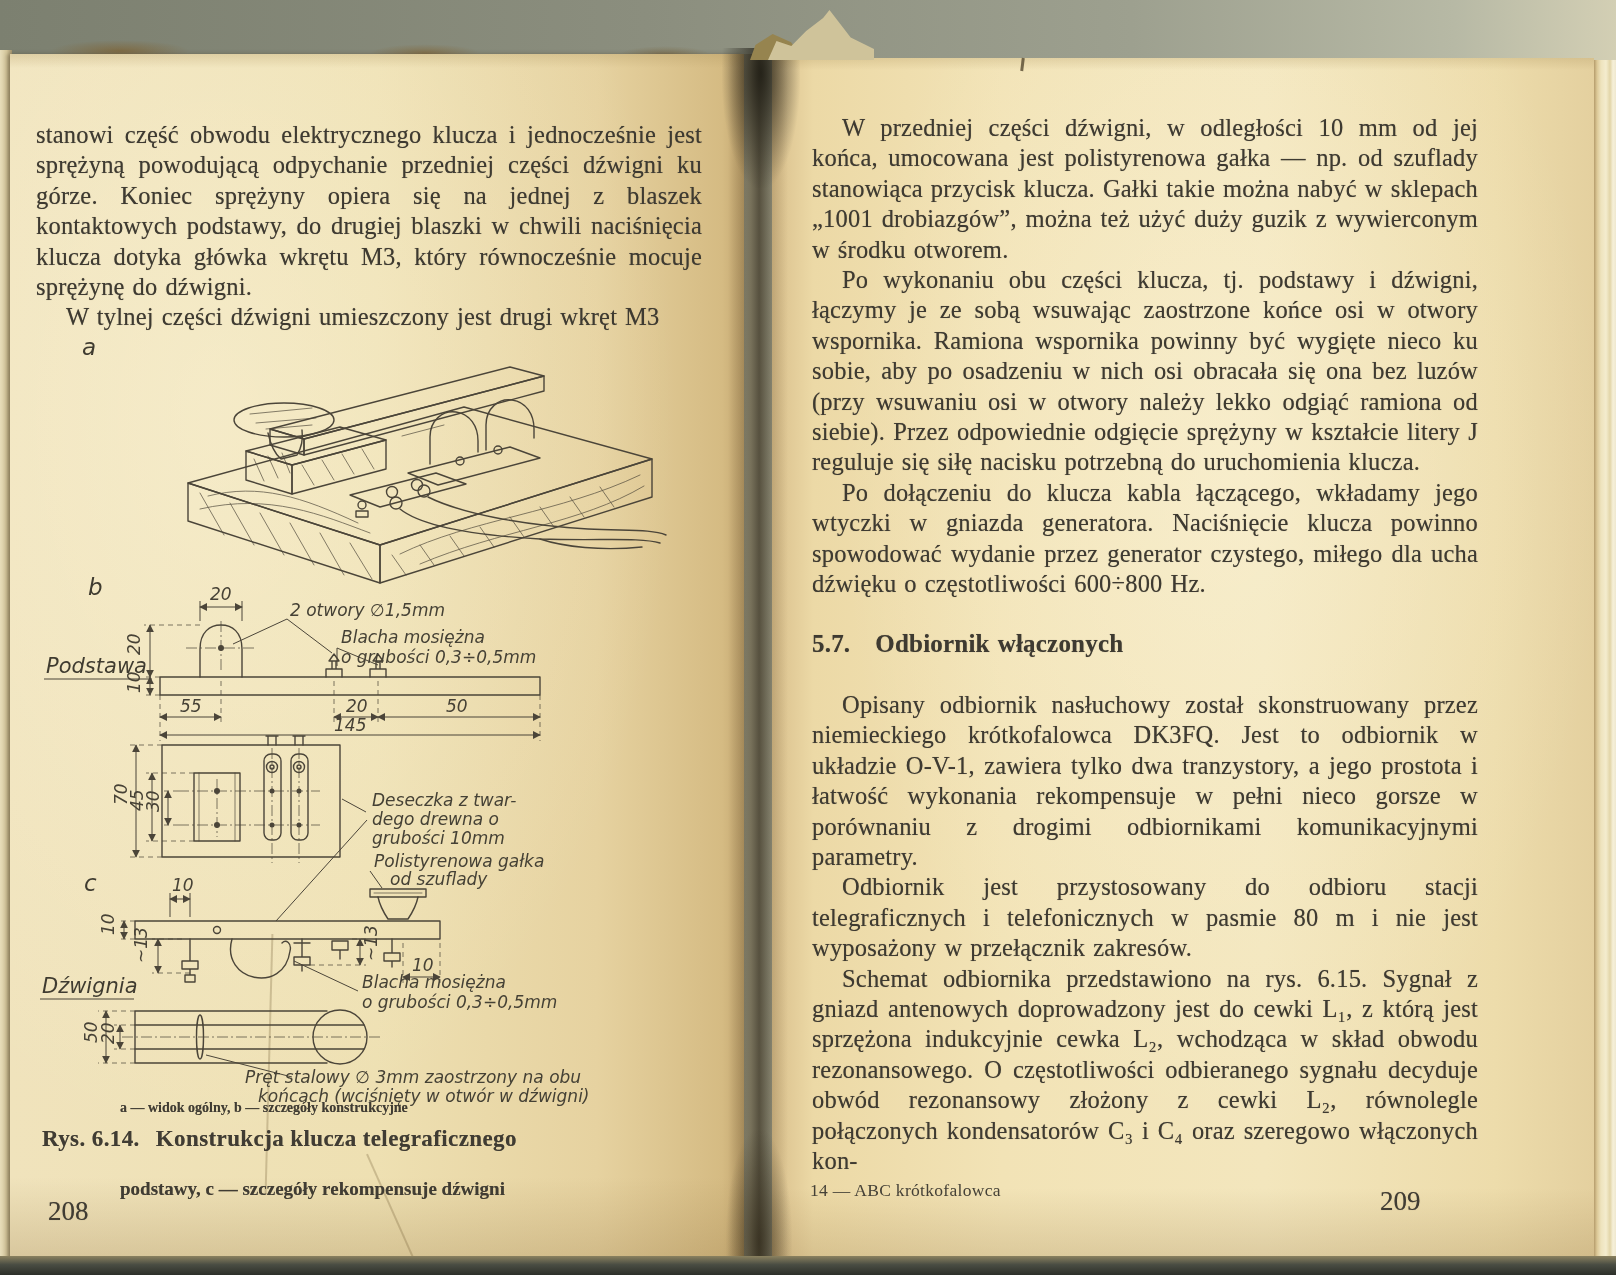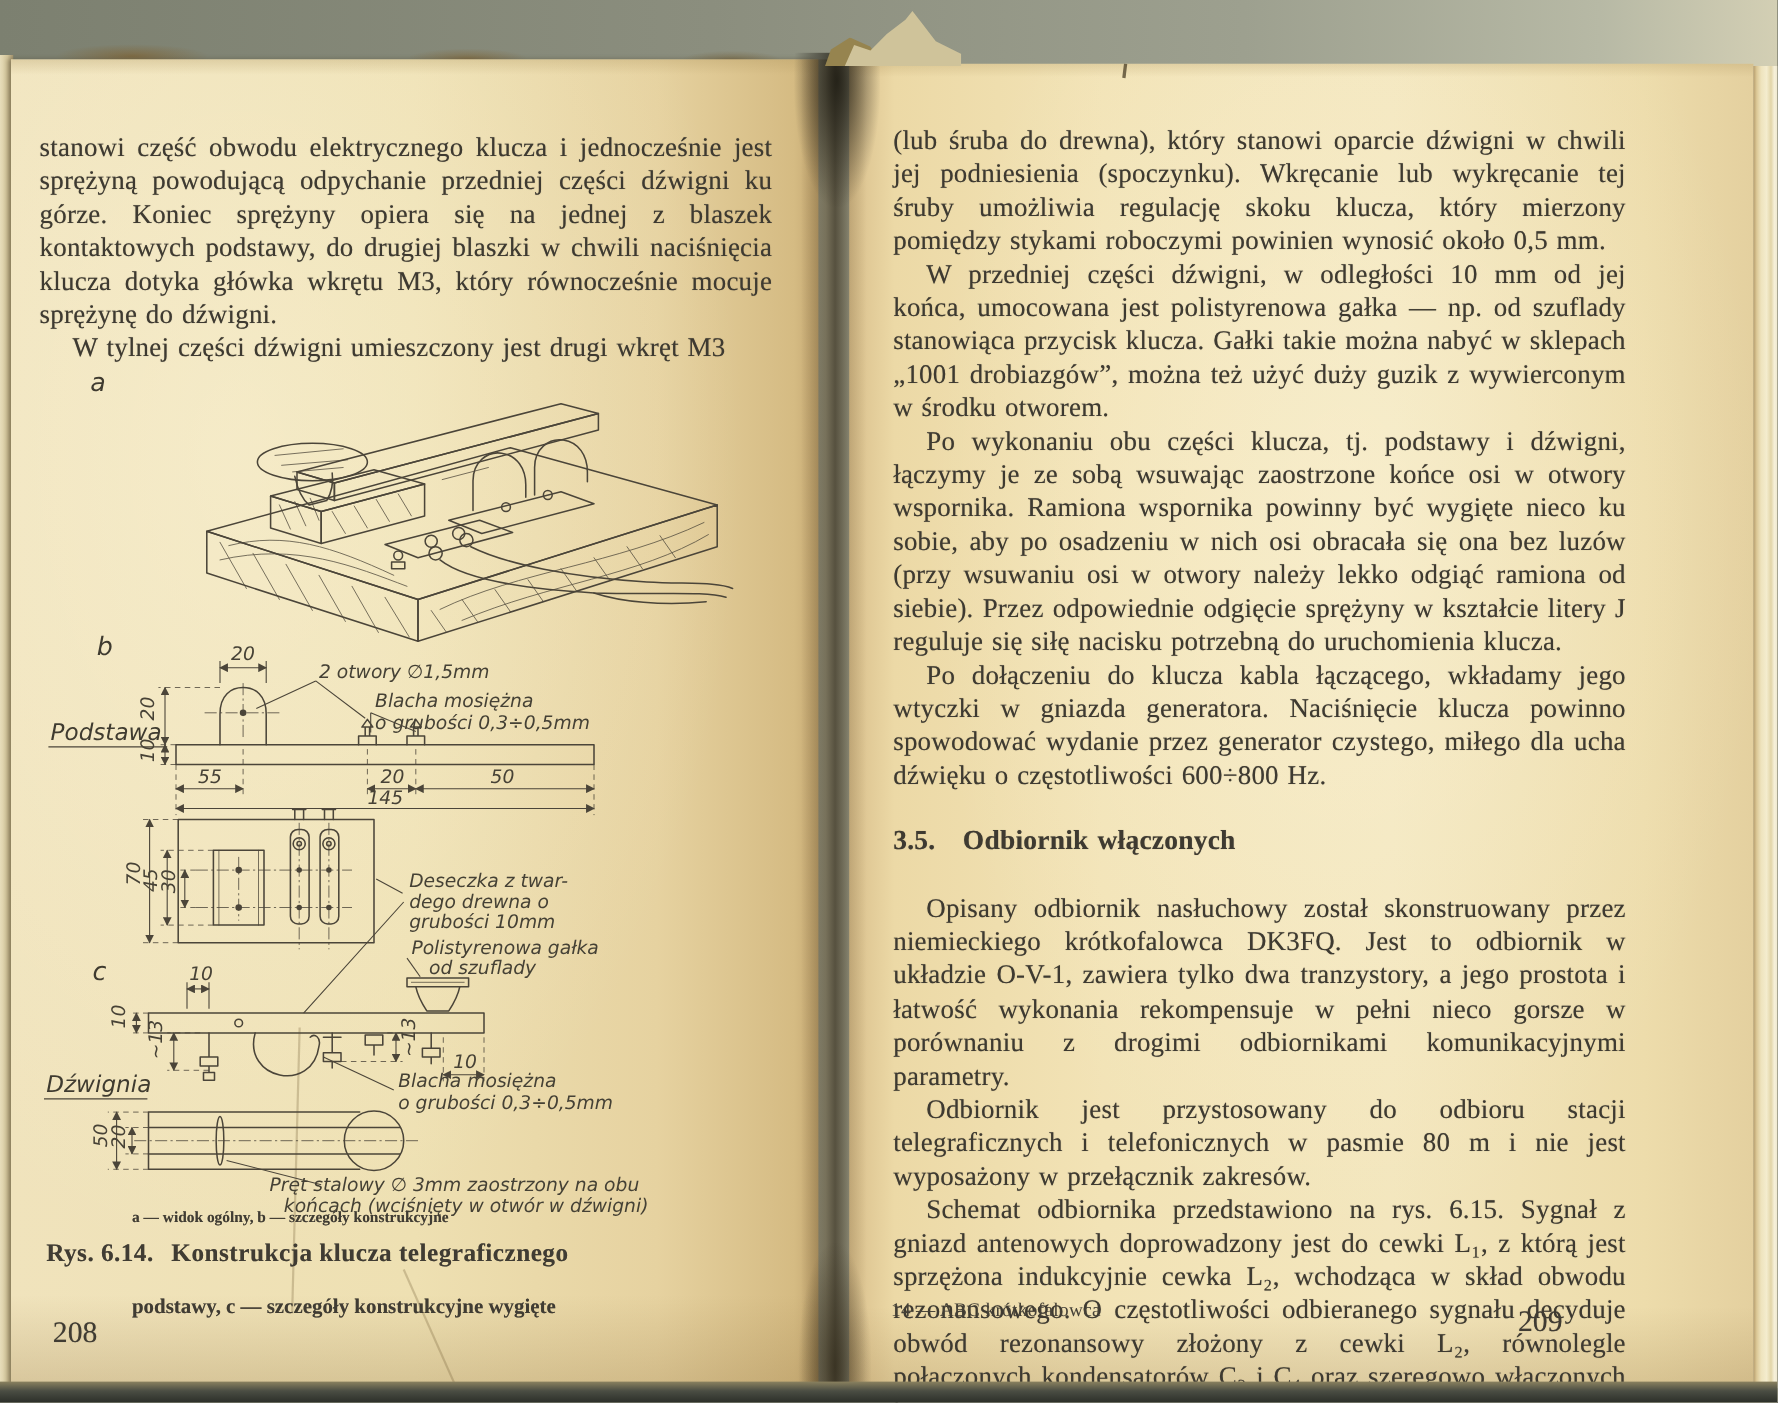--- a/index.html
+++ b/index.html
@@ -279,32 +279,31 @@
       <path class="dimline" d="M252,744 L166,722"></path>
       <text class="ann" x="205" y="750">Pręt stalowy ∅ 3mm zaostrzony na obu</text>
       <text class="ann" x="218" y="769">końcach (wciśnięty w otwór w dźwigni)</text>
     </g>
   </svg>
 
   <div class="fig-caption cap-main">
     <span class="cap-label">Rys. 6.14.</span><span>Konstrukcja klucza telegraficznego</span>
   </div>
   <div class="fig-caption cap-sub1">a — widok ogólny, b — szczegóły konstrukcyjne</div>
-  <div class="fig-caption cap-sub2">podstawy, c — szczegóły konstrukcyjne wygięte</div>
+  <div class="fig-caption cap-sub2">podstawy, c — szczegóły rekompensuje dźwigni</div>
   <div class="page-num pn-left">208</div>
 
   <div class="page right-page"></div>
 
   <div class="body-text rp-text">
-    <p>(lub śruba do drewna), który stanowi oparcie dźwigni w chwili jej podniesienia (spoczynku). Wkręcanie lub wykręcanie tej śruby umożliwia regulację skoku klucza, który mierzony pomiędzy stykami roboczymi powinien wynosić około 0,5 mm.</p>
     <p class="ind">W przedniej części dźwigni, w odległości 10 mm od jej końca, umocowana jest polistyrenowa gałka — np. od szuflady stanowiąca przycisk klucza. Gałki takie można nabyć w sklepach „1001 drobiazgów”, można też użyć duży guzik z wywierconym w środku otworem.</p>
     <p class="ind">Po wykonaniu obu części klucza, tj. podstawy i dźwigni, łączymy je ze sobą wsuwając zaostrzone końce osi w otwory wspornika. Ramiona wspornika powinny być wygięte nieco ku sobie, aby po osadzeniu w nich osi obracała się ona bez luzów (przy wsuwaniu osi w otwory należy lekko odgiąć ramiona od siebie). Przez odpowiednie odgięcie sprężyny w kształcie litery J reguluje się siłę nacisku potrzebną do uruchomienia klucza.</p>
     <p class="ind">Po dołączeniu do klucza kabla łączącego, wkładamy jego wtyczki w gniazda generatora. Naciśnięcie klucza powinno spowodować wydanie przez generator czystego, miłego dla ucha dźwięku o częstotliwości 600÷800 Hz.</p>
     <p class="section-heading">
-      <span class="hnum">3.5.</span><span>Odbiornik włączonych</span>
+      <span class="hnum">5.7.</span><span>Odbiornik włączonych</span>
     </p>
     <p class="ind">Opisany odbiornik nasłuchowy został skonstruowany przez niemieckiego krótkofalowca DK3FQ. Jest to odbiornik w układzie O-V-1, zawiera tylko dwa tranzystory, a jego prostota i łatwość wykonania rekompensuje w pełni nieco gorsze w porównaniu z drogimi odbiornikami komunikacyjnymi parametry.</p>
     <p class="ind">Odbiornik jest przystosowany do odbioru stacji telegraficznych i telefonicznych w pasmie 80 m i nie jest wyposażony w przełącznik zakresów.</p>
     <p class="ind">Schemat odbiornika przedstawiono na rys. 6.15. Sygnał z gniazd antenowych doprowadzony jest do cewki L₁, z którą jest sprzężona indukcyjnie cewka L₂, wchodząca w skład obwodu rezonansowego. O częstotliwości odbieranego sygnału decyduje obwód rezonansowy złożony z cewki L₂, równolegle połączonych kondensatorów C₃ i C₄ oraz szeregowo włączonych kon-</p>
   </div>
 
   <div class="footer-sig">14 — ABC krótkofalowca</div>
   <div class="page-num pn-right">209</div>
 
   <div class="gutter"></div>

